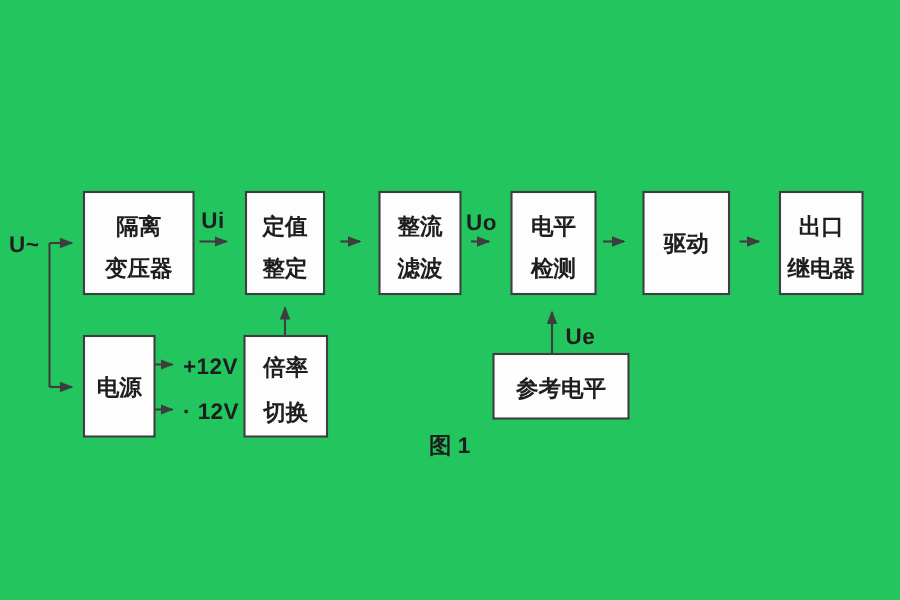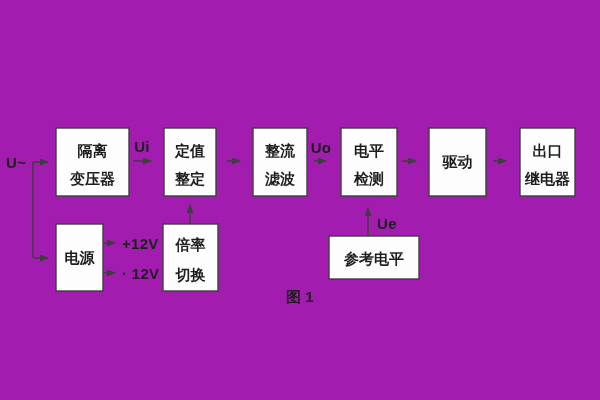--- a/index.html
+++ b/index.html
@@ -7,21 +7,21 @@
     padding: 0;
     width: 600px;
     height: 400px;
     background: #fcfcfc;
     overflow: hidden;
   }
   .stage {
     position: relative;
     width: 600px;
     height: 400px;
-    background: #a21caf;
+    background: #22c55e;
   }
   svg { display: block; }
   svg text {
     font-family: "Liberation Sans", "DejaVu Sans", sans-serif;
     font-size: 15px;
     font-weight: 600;
     fill: #1e1e1e;
   }
   svg text.sig {
     font-size: 15px;

